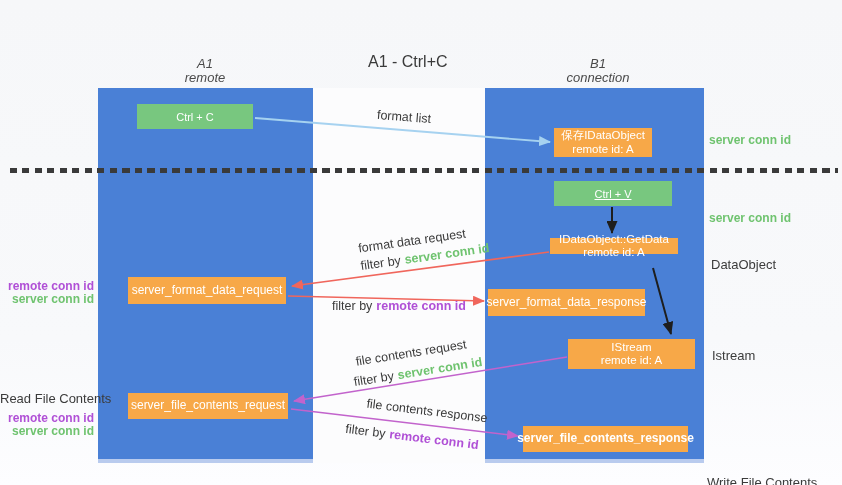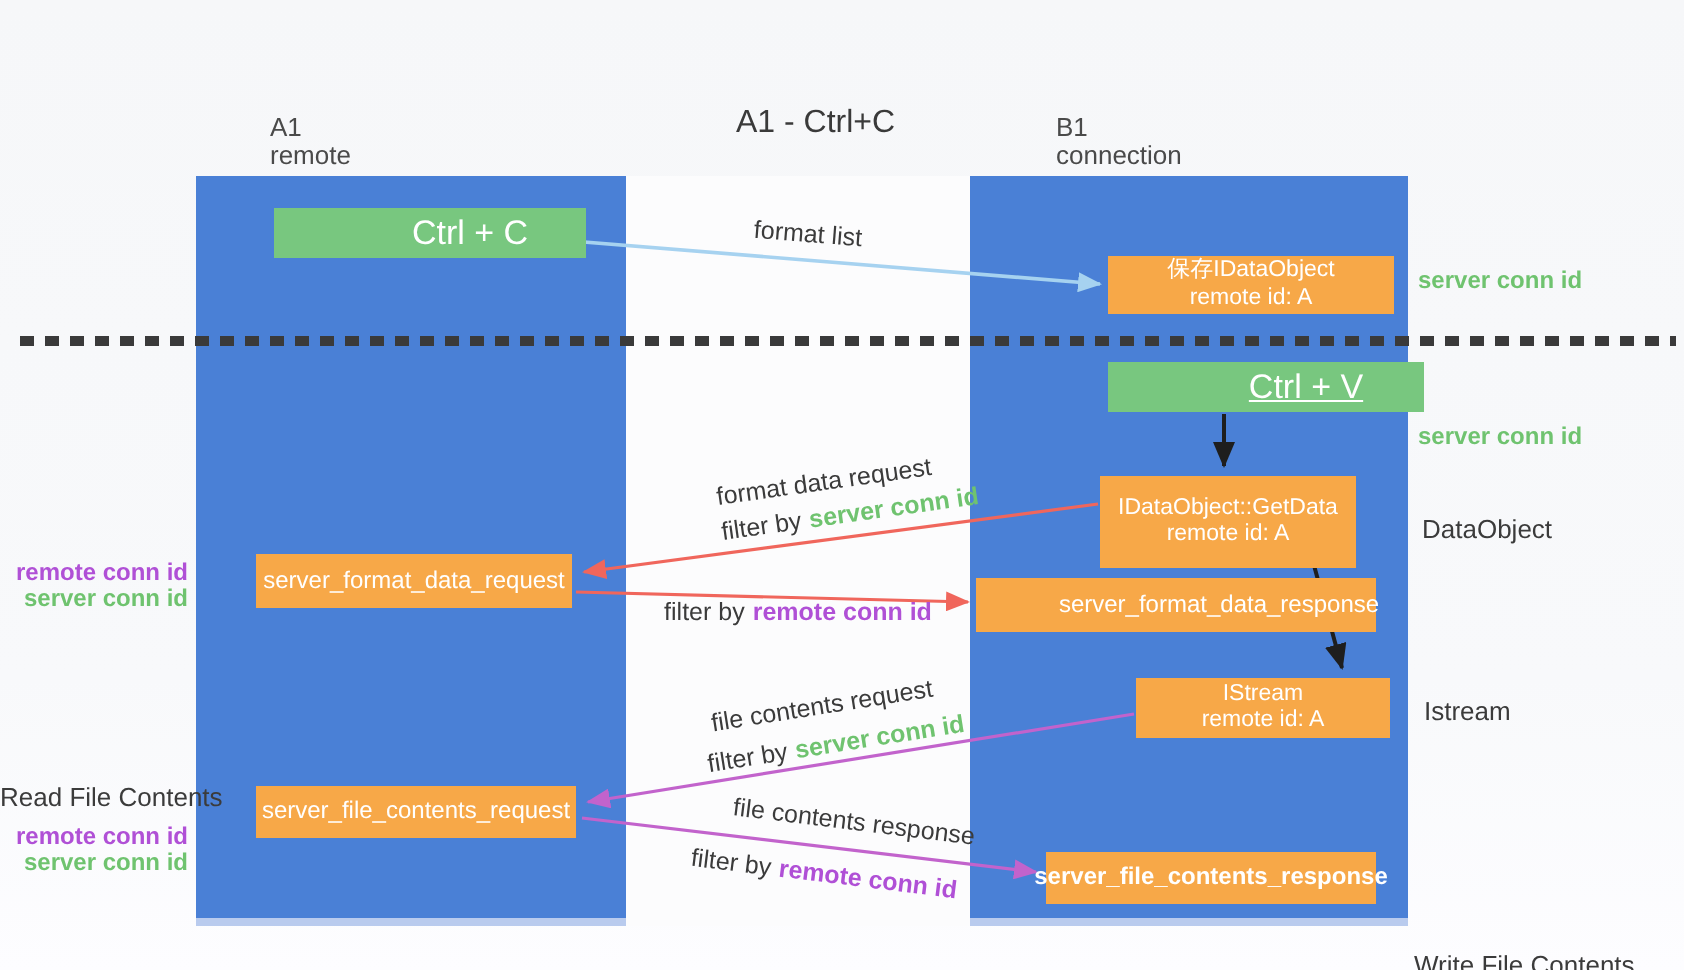--- a/index.html
+++ b/index.html
@@ -1,28 +1,28 @@
 <!DOCTYPE html>
 <html><head>
 <meta charset="utf-8">
 <style>
   html,body{margin:0;padding:0;}
   body{font-family:"Liberation Sans","DejaVu Sans",sans-serif;background:#fff;}
   .canvas{position:relative;width:842px;height:485px;overflow:hidden;
           background:linear-gradient(180deg,#f6f7f9 0%,#f8f9fb 70%,#fdfdff 100%);}
   .title{position:absolute;left:368px;top:9px;font-size:16px;line-height:21px;color:#3a3a3a;white-space:pre;}
-  .lane-header{position:absolute;width:140px;font-size:13px;line-height:14px;color:#4a4a4a;}
+  .lane-header{position:absolute;width:140px;text-align:center;font-size:13px;line-height:14px;color:#4a4a4a;font-style:italic;}
   .gap-bg{position:absolute;left:313px;top:88px;width:172px;height:375px;background:#fcfcfd;}
   .lane{position:absolute;top:88px;height:371px;background:#4a80d6;border-bottom:4px solid #b9cbee;z-index:1;}
   .dashline{position:absolute;left:10px;top:168px;width:828px;height:5px;z-index:3;
             background:repeating-linear-gradient(to right,#3a3a3a 0px,#3a3a3a 7px,transparent 7px,transparent 12.5px);}
   svg.arrows{position:absolute;left:0;top:0;z-index:4;}
   .node{position:absolute;z-index:5;display:flex;flex-direction:column;align-items:center;justify-content:center;
         color:#fff;text-align:center;white-space:nowrap;}
-  .node.green{background:#78c77f;font-size:17px;padding-left:40px;}
+  .node.green{background:#78c77f;font-size:11px;}
   .node.orange{background:#f7a848;font-size:11.5px;line-height:13.5px;}
   .mid{position:absolute;z-index:6;white-space:nowrap;font-size:12.5px;color:#3b3b3b;transform-origin:center;}
   .side{position:absolute;z-index:6;white-space:nowrap;font-size:12px;}
   .side.right-side{text-align:left;}
   .side.left-side{text-align:right;}
   .green-t{color:#6fc36f;font-weight:bold;}
   .purple-t{color:#b050d6;font-weight:bold;}
   .dark-t{color:#3b3b3b;font-weight:normal;font-size:13px;}
   .mid .green-t,.mid .purple-t{margin-left:4px;}
 </style>
@@ -78,32 +78,32 @@
   <div class="node green" style="left:137px;top:104px;width:116px;height:25px;">
     <span>Ctrl + C</span>
   </div>
   <div class="node orange" style="left:128px;top:277px;width:158px;height:27px;font-size:12px;">
     <span>server_format_data_request</span>
   </div>
   <div class="node orange" style="left:128px;top:393px;width:160px;height:26px;font-size:12px;">
     <span>server_file_contents_request</span>
   </div>
 
-  <div class="node orange" style="left:554px;top:128px;width:143px;height:29px;">
+  <div class="node orange" style="left:554px;top:128px;width:98px;height:29px;">
     <span>保存IDataObject</span>
     <span>remote id: A</span>
   </div>
   <div class="node green" style="left:554px;top:181px;width:118px;height:25px;text-decoration:underline;">
     <span>Ctrl + V</span>
   </div>
-  <div class="node orange" style="left:550px;top:238px;width:128px;height:46px;">
+  <div class="node orange" style="left:550px;top:238px;width:128px;height:16px;">
     <span>IDataObject::GetData</span>
     <span>remote id: A</span>
   </div>
-  <div class="node orange" style="left:488px;top:289px;width:157px;height:27px;font-size:12px;padding-left:43px;">
+  <div class="node orange" style="left:488px;top:289px;width:157px;height:27px;font-size:12px;">
     <span>server_format_data_response</span>
   </div>
   <div class="node orange" style="left:568px;top:339px;width:127px;height:30px;">
     <span>IStream</span>
     <span>remote id: A</span>
   </div>
   <div class="node orange" style="left:523px;top:426px;width:165px;height:26px;font-size:12px;font-weight:bold;">
     <span>server_file_contents_response</span>
   </div>
 

